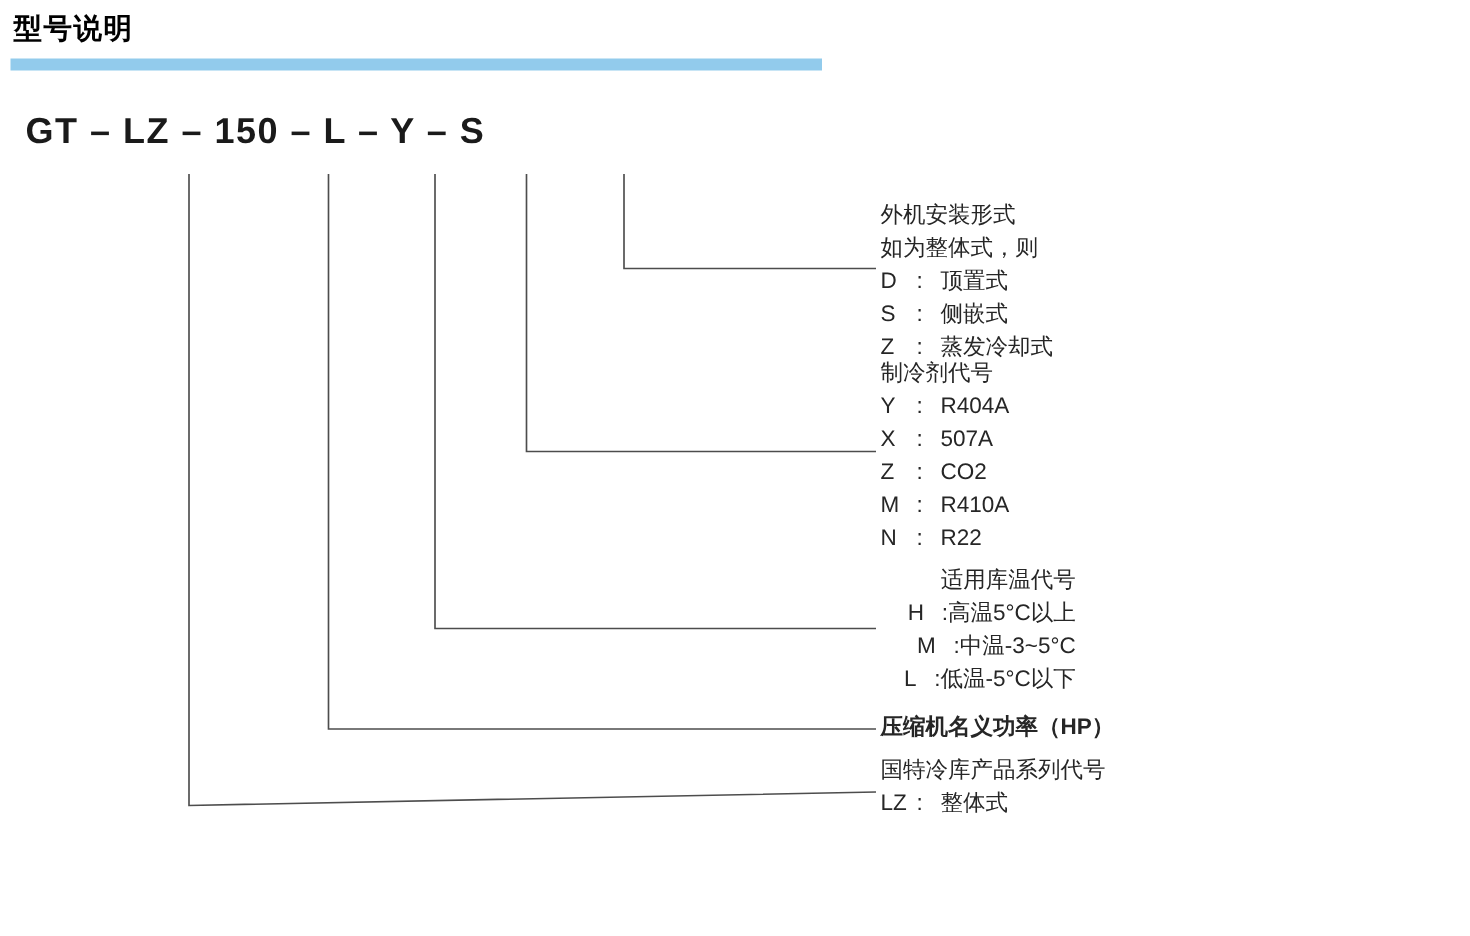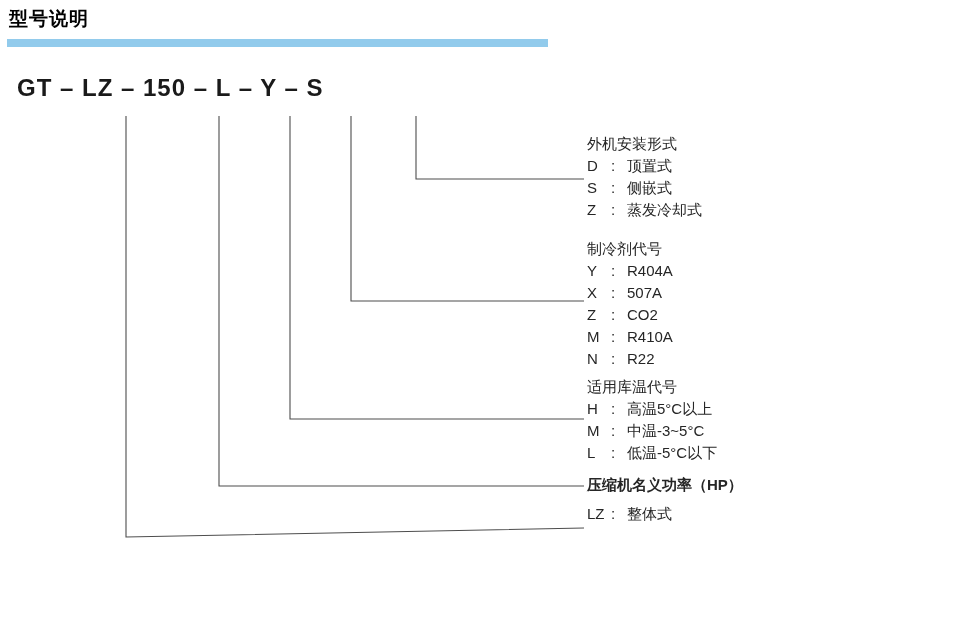--- a/index.html
+++ b/index.html
@@ -55,21 +55,21 @@
   }
   .legend-block {
     position: absolute;
     left: 587px;
     font-size: 15px;
     color: #262626;
     white-space: nowrap;
   }
   .block-0 { top: 119px; margin-top: 14px; }
   .block-1 { top: 238px; }
-  .block-2 { top: 376px; }
+  .block-2 { top: 376px; text-align: right; }
   .block-3 { top: 474px; font-weight: bold; }
   .block-4 { top: 503px; }
   .row { height: 22px; line-height: 22px; }
   .row .code  { display: inline-block; width: 24px; }
   .row .colon { display: inline-block; width: 16px; }
 </style>
 </head>
 <body>
 
 <div class="canvas">
@@ -83,20 +83,21 @@
   <svg class="connectors" viewBox="0 0 980 624" aria-hidden="true">
     <polyline points="416,116 416,179 584,179"></polyline>
     <polyline points="351,116 351,301 584,301"></polyline>
     <polyline points="290,116 290,419 584,419"></polyline>
     <polyline points="219,116 219,486 584,486"></polyline>
     <polyline points="126,116 126,537 584,528"></polyline>
   </svg>
 
   <div class="legend-block block-0">
       <div class="row heading">外机安装形式</div>
+      <div class="row heading">如为整体式，则</div>
       <div class="row item"><span class="code">D</span><span class="colon">:</span><span class="label">顶置式</span></div>
       <div class="row item"><span class="code">S</span><span class="colon">:</span><span class="label">侧嵌式</span></div>
       <div class="row item"><span class="code">Z</span><span class="colon">:</span><span class="label">蒸发冷却式</span></div>
     </div>
   <div class="legend-block block-1">
       <div class="row heading">制冷剂代号</div>
       <div class="row item"><span class="code">Y</span><span class="colon">:</span><span class="label">R404A</span></div>
       <div class="row item"><span class="code">X</span><span class="colon">:</span><span class="label">507A</span></div>
       <div class="row item"><span class="code">Z</span><span class="colon">:</span><span class="label">CO2</span></div>
       <div class="row item"><span class="code">M</span><span class="colon">:</span><span class="label">R410A</span></div>
@@ -105,16 +106,17 @@
   <div class="legend-block block-2">
       <div class="row heading">适用库温代号</div>
       <div class="row item"><span class="code">H</span><span class="colon">:</span><span class="label">高温5°C以上</span></div>
       <div class="row item"><span class="code">M</span><span class="colon">:</span><span class="label">中温-3~5°C</span></div>
       <div class="row item"><span class="code">L</span><span class="colon">:</span><span class="label">低温-5°C以下</span></div>
     </div>
   <div class="legend-block block-3">
       <div class="row heading">压缩机名义功率（HP）</div>
     </div>
   <div class="legend-block block-4">
+      <div class="row heading">国特冷库产品系列代号</div>
       <div class="row item"><span class="code">LZ</span><span class="colon">:</span><span class="label">整体式</span></div>
     </div>
 
 </div>
 
 </body></html>

